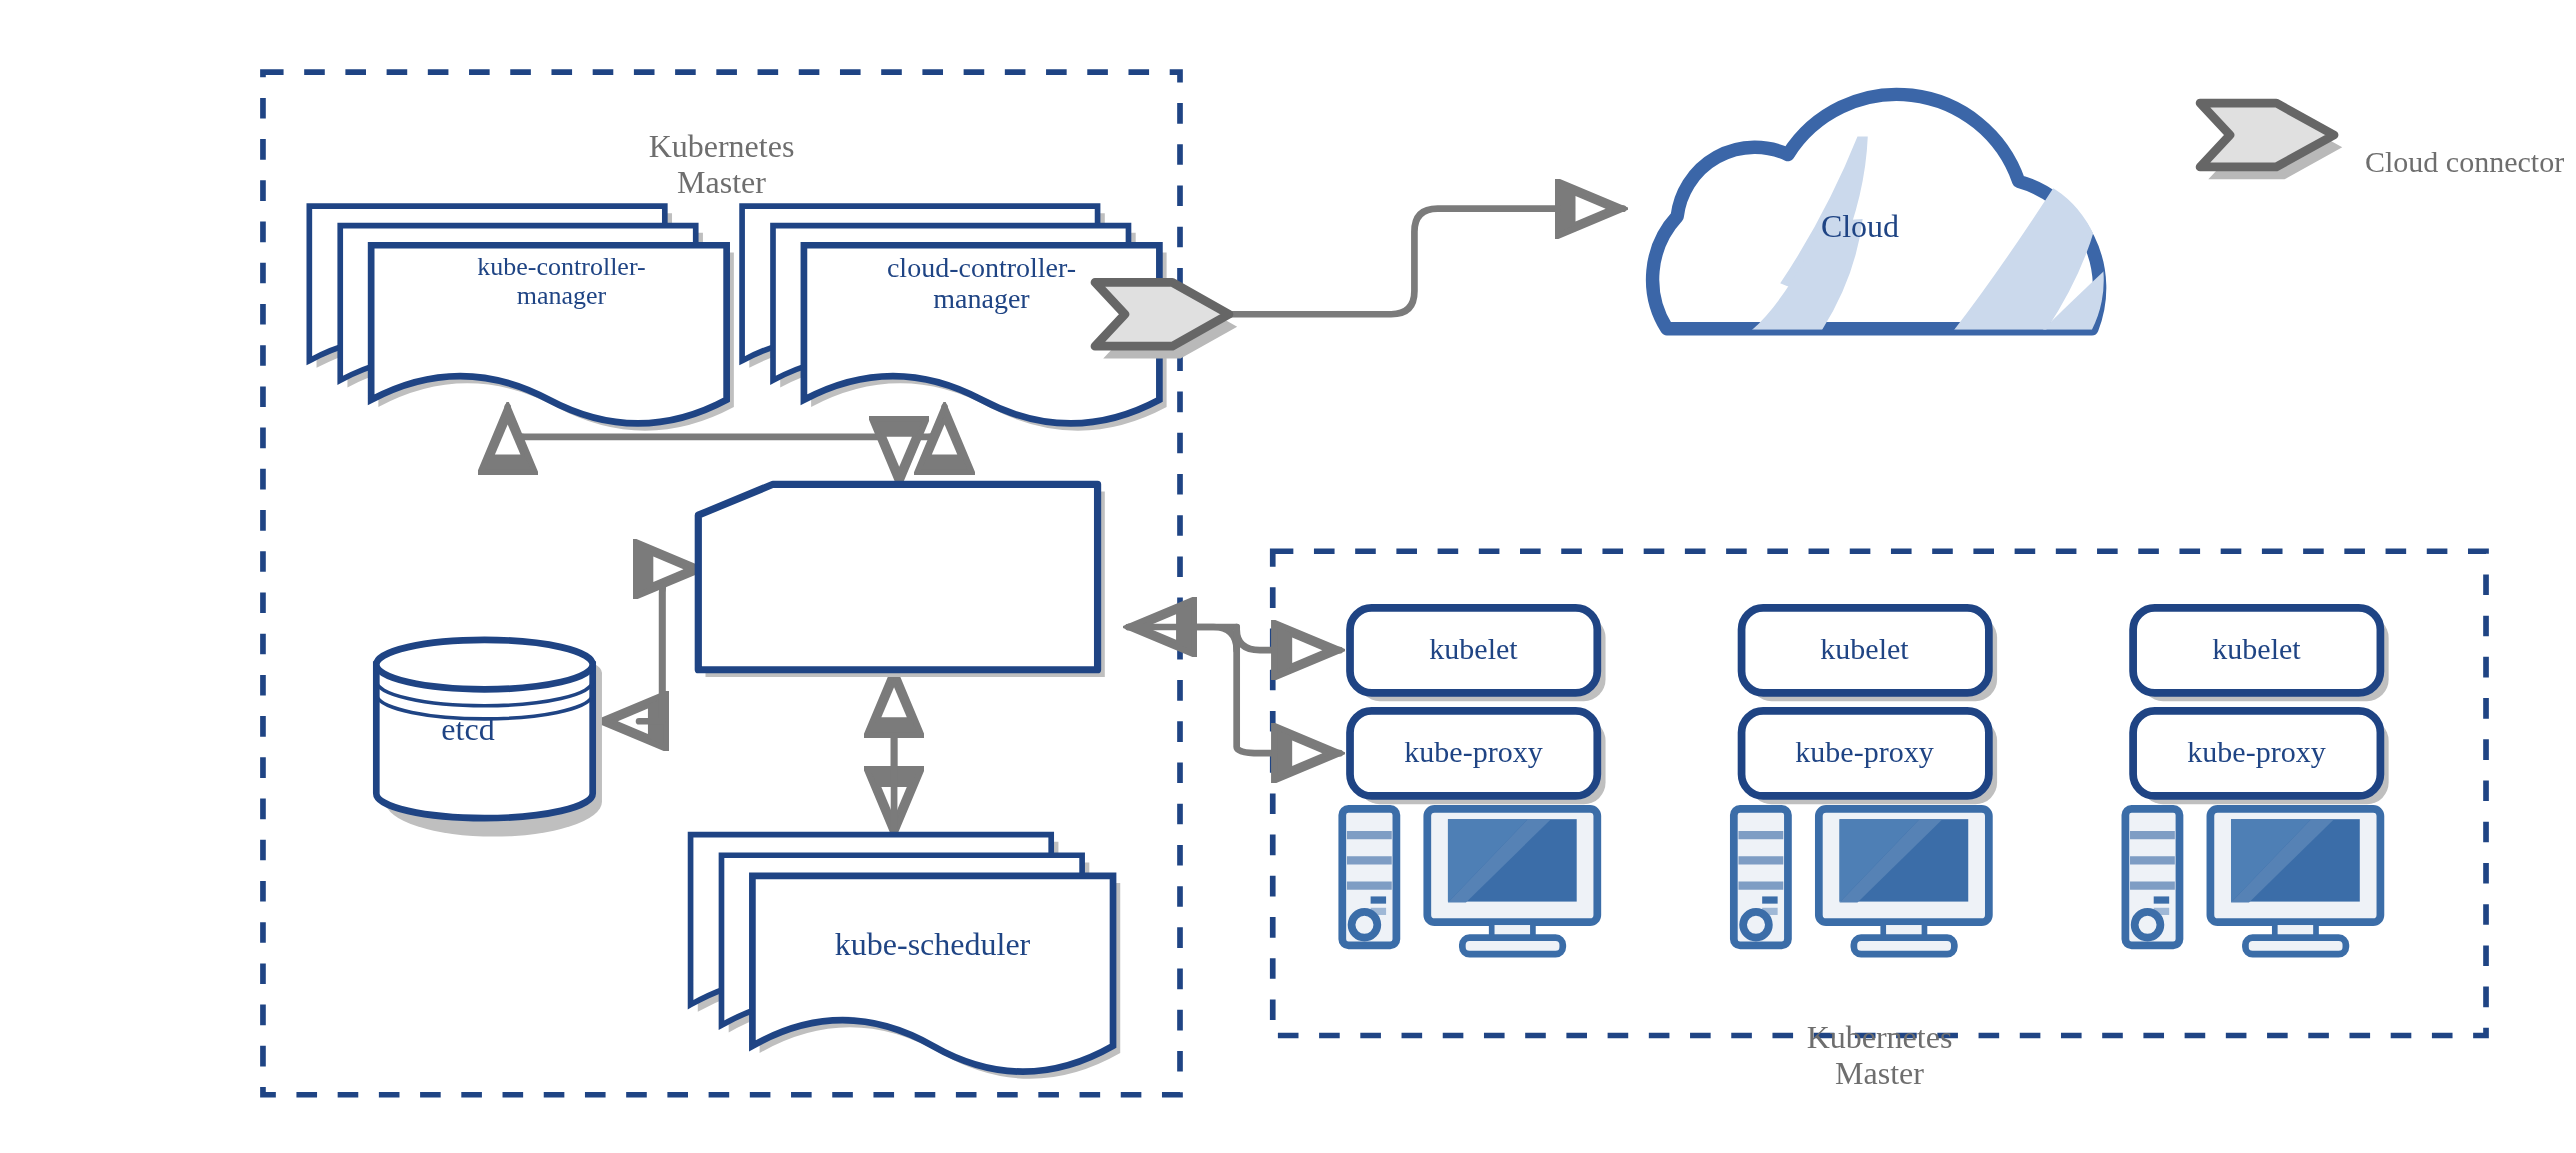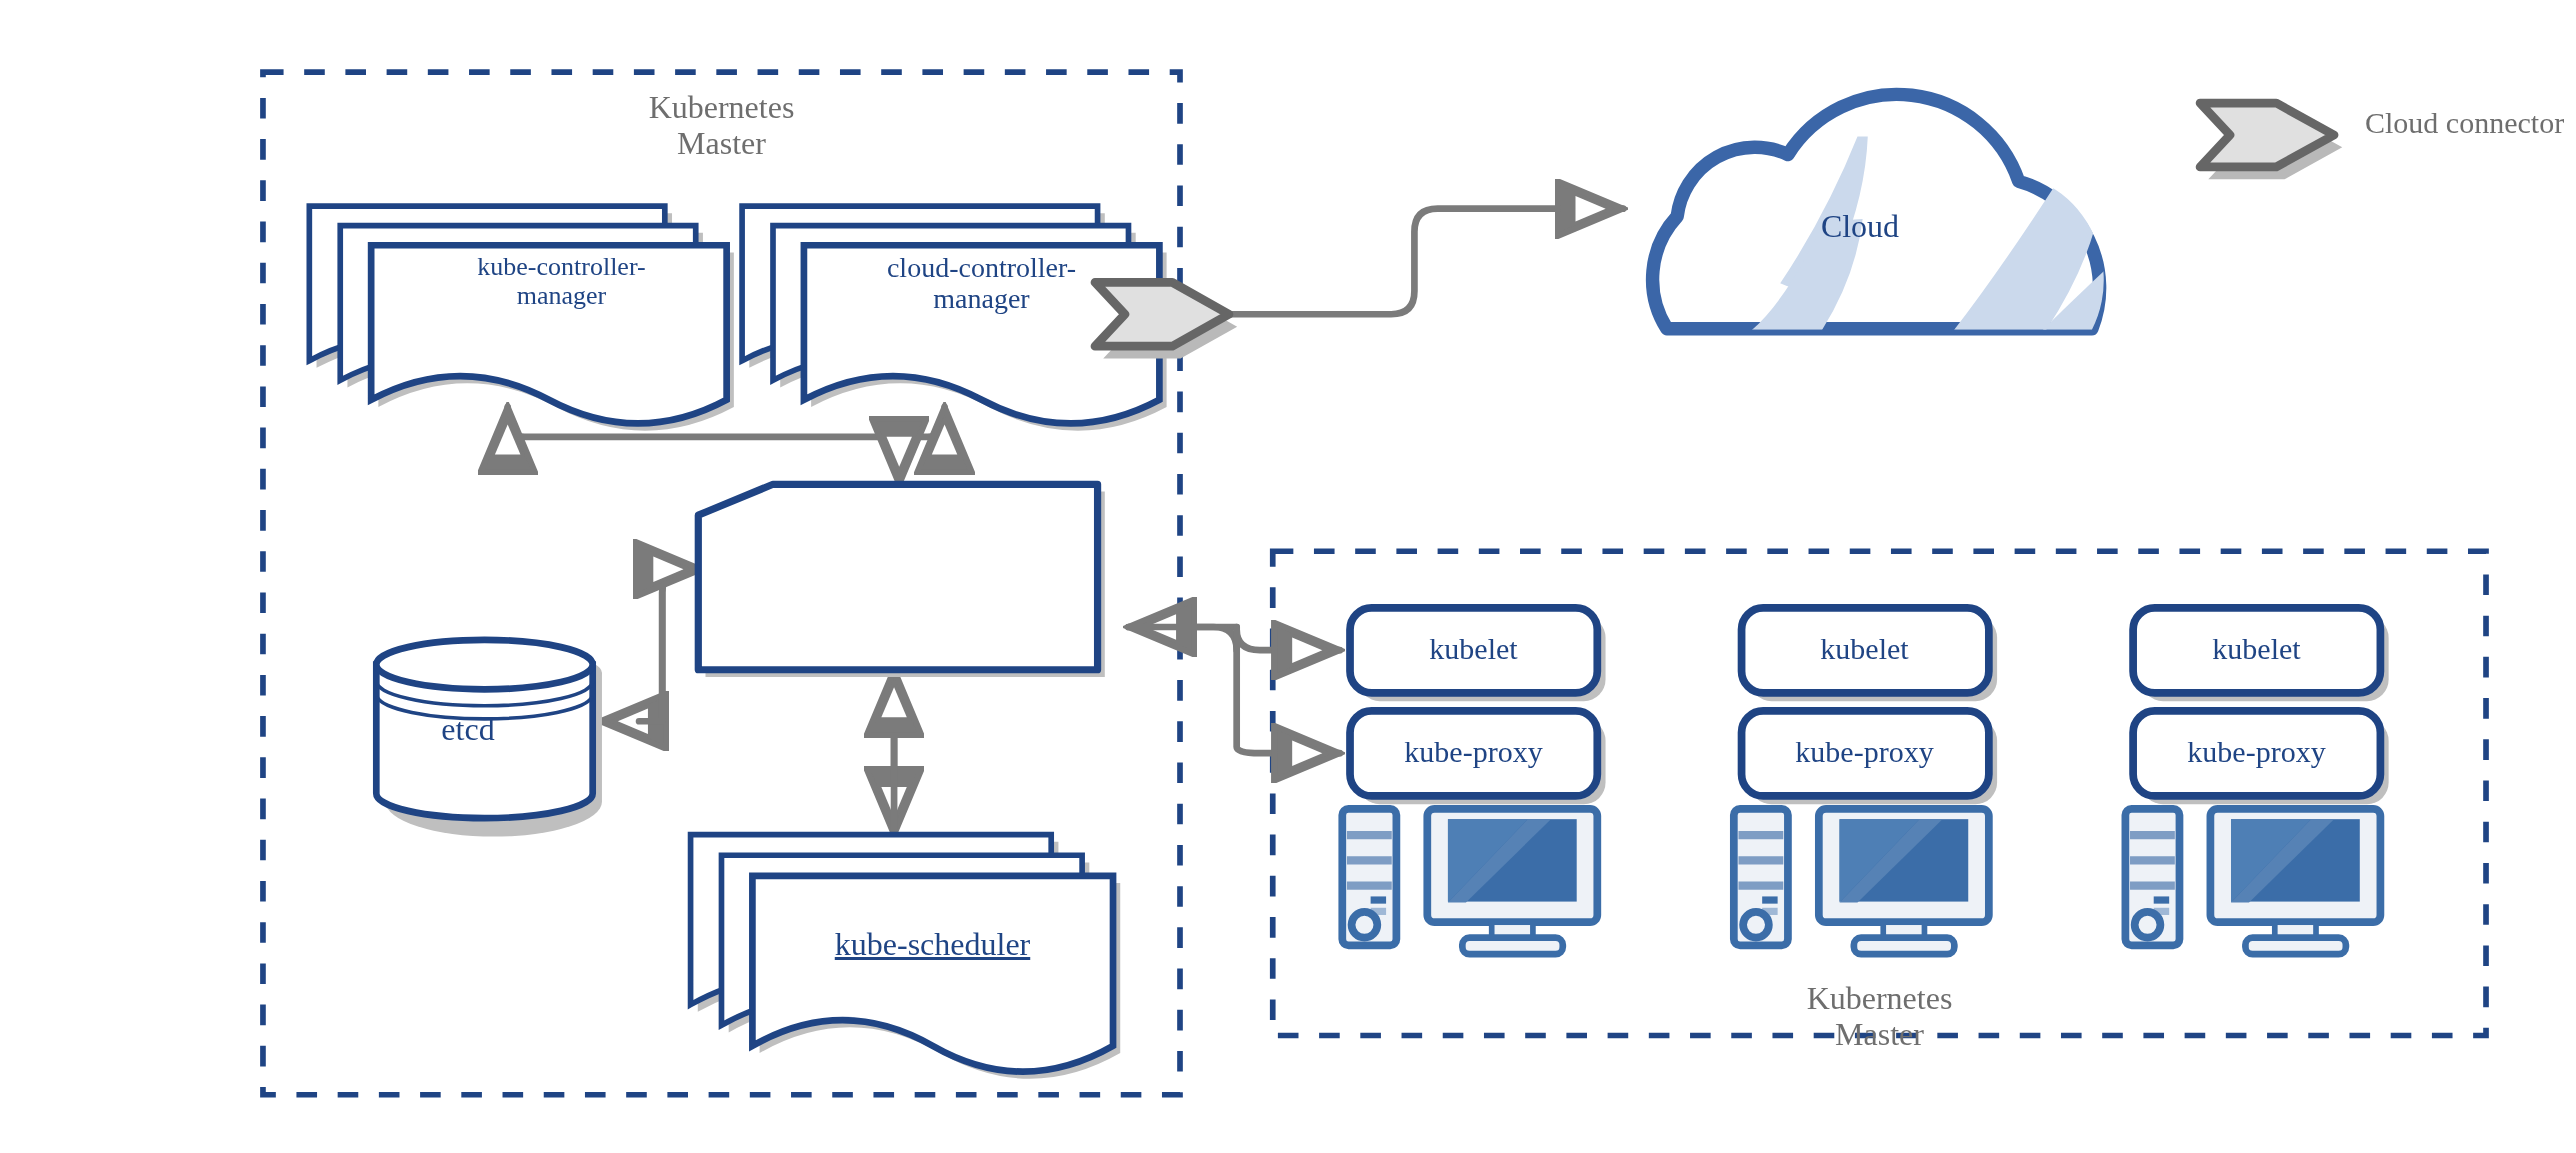--- a/index.html
+++ b/index.html
@@ -5,21 +5,21 @@
   html,body{margin:0;padding:0;background:#ffffff;}
   body{
     font-family:"Liberation Serif", serif;
     width:2665px;height:1153px;
     position:relative;overflow:hidden;
   }
   #stage{position:absolute;left:0;top:0;width:2665px;height:1153px;}
   svg.layer{position:absolute;left:0;top:0;width:2665px;height:1153px;overflow:visible;}
   .lbl{position:absolute;text-align:center;line-height:1.12;white-space:pre;}
   .lbl-blue{color:#1F4484;font-family:"Liberation Serif",serif;}
-  .lbl-gray{color:#6E6E6E;font-family:"Liberation Serif",serif;}
+  .lbl-gray{color:#6E6E6E;font-family:"Liberation Serif",serif;margin-top:39px;}
 </style>
 </head>
 <body>
 
 <div id="stage">
 
   <svg class="layer" viewBox="0 0 5172 2238">
     <defs>
 
       <marker id="ah" markerWidth="11" markerHeight="9" refX="10.2" refY="4.5" orient="auto" markerUnits="strokeWidth">
@@ -220,21 +220,21 @@
 
   <div class="lbl lbl-blue" style="left:384px;top:252px;width:355px;font-size:26px;">kube-controller-
 manager</div>
 
   <div class="lbl lbl-blue" style="left:804px;top:252px;width:355px;font-size:28px;">cloud-controller-
 manager</div>
 
 
   <div class="lbl lbl-blue" style="left:360px;top:712px;width:216px;font-size:32px;">etcd</div>
 
-  <div class="lbl lbl-blue" style="left:752px;top:927px;width:361px;font-size:32px;text-decoration:underline;">kube-scheduler</div>
+  <div class="lbl lbl-blue" style="left:752px;top:927px;width:361px;font-size:32px;">kube-scheduler</div>
 
   <div class="lbl lbl-blue" style="left:1752px;top:209px;width:216px;font-size:32px;">Cloud</div>
 
   <div class="lbl lbl-blue" style="left:1350px;top:632px;width:247px;font-size:30px;">kubelet</div>
   <div class="lbl lbl-blue" style="left:1350px;top:735px;width:247px;font-size:30px;">kube-proxy</div>
 
   <div class="lbl lbl-blue" style="left:1741px;top:632px;width:247px;font-size:30px;">kubelet</div>
   <div class="lbl lbl-blue" style="left:1741px;top:735px;width:247px;font-size:30px;">kube-proxy</div>
 
   <div class="lbl lbl-blue" style="left:2133px;top:632px;width:247px;font-size:30px;">kubelet</div>

